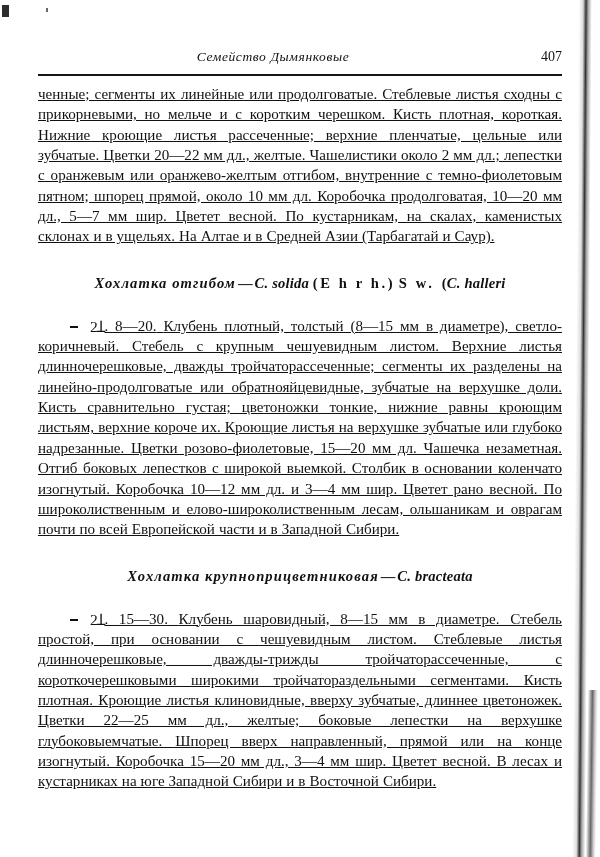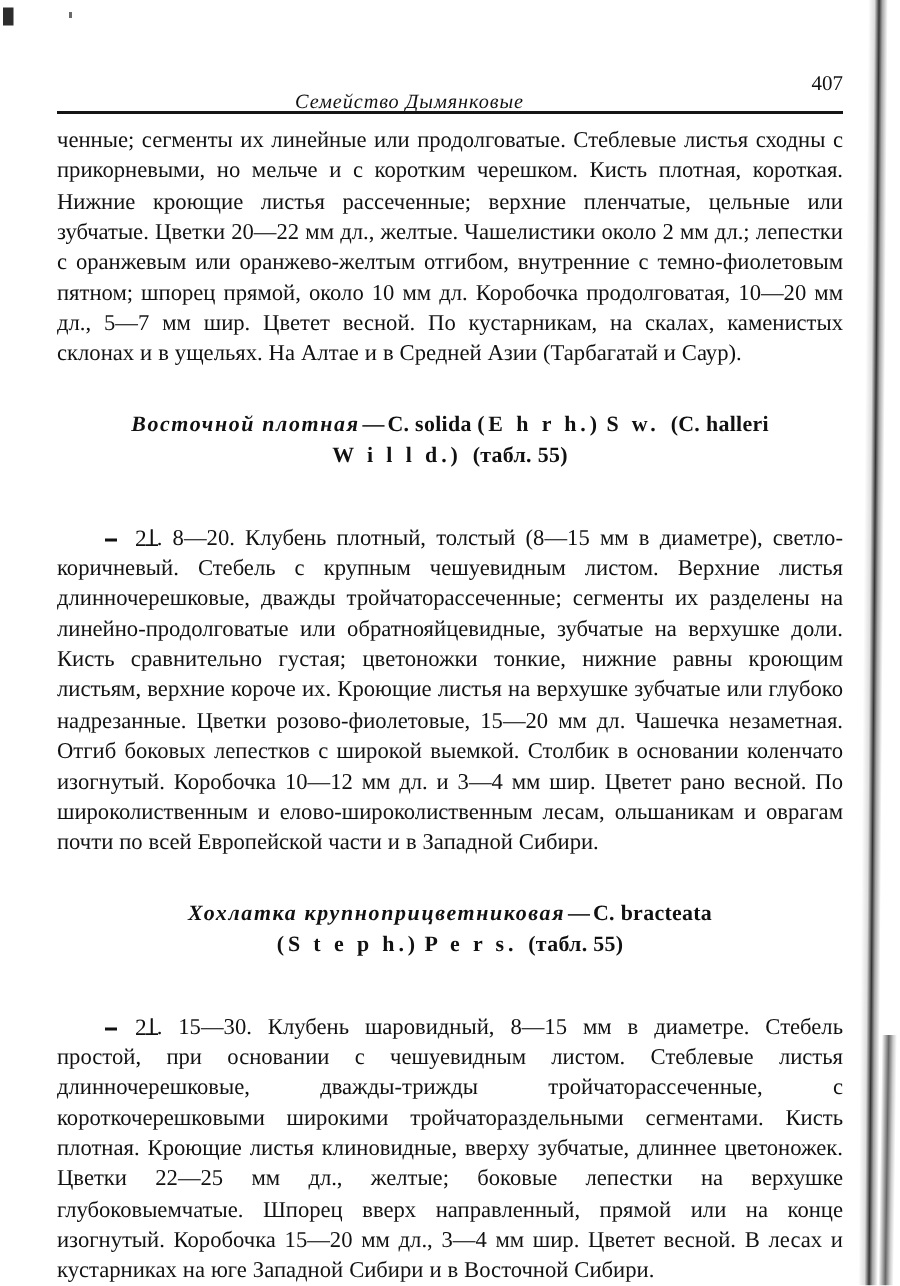--- a/index.html
+++ b/index.html
@@ -72,21 +72,21 @@
   .running-head {
     position: absolute;
     left: 38px;
     top: 48px;
     width: 524px;
     height: 22px;
   }
   .rh-title {
     position: absolute;
     left: 0;
-    top: 12px;
+    top: 1px;
     width: 470px;
     text-align: center;
     font-style: italic;
     font-size: 13.5px;
     letter-spacing: .6px;
     white-space: nowrap;
   }
   .rh-page {
     position: absolute;
     right: 0;
@@ -113,41 +113,43 @@
 
   p.body {
     margin: 0;
     font-size: 15.1px;
     line-height: 20.35px;
     text-align: justify;
     text-align-last: left;
     -webkit-hyphens: none;
     hyphens: none;
     word-spacing: .2px;
-  }
-  p.body.indent { text-indent: 26px; margin-top: 12px; }
+    text-decoration: underline;
+  }
+  p.body.indent { text-indent: 26px; }
 
   
   .species-head {
     margin: 0;
     font-size: 14.6px;
     line-height: 21px;
     font-weight: bold;
     text-align: center;
   }
   .species-head .ru {
     font-style: italic;
     letter-spacing: 1.1px;
   }
   .species-head .dash {
     font-style: normal;
     letter-spacing: 0;
     padding: 0 2px;
   }
   .species-head .latin {
+    font-style: italic;
     font-weight: bold;
     letter-spacing: .2px;
   }
   .species-head .author {
     font-style: normal;
     font-weight: bold;
     letter-spacing: 2.6px;
     text-align: center;
   }
   .species-head .plate {
@@ -195,37 +197,31 @@
   </div>
   <div class="head-rule"></div>
 
   <div class="col">
 
     <p class="body">ченные; сегменты их линейные или продолговатые. Стеблевые листья сходны с прикорневыми, но мельче и с коротким черешком. Кисть плотная, короткая. Нижние кроющие листья рассеченные; верхние пленчатые, цельные или зубчатые. Цветки 20—22 мм дл., желтые. Чашелистики около 2 мм дл.; лепестки с оранжевым или оранжево-желтым отгибом, внутренние с темно-фиолетовым пятном; шпорец прямой, около 10 мм дл. Коробочка продолговатая, 10—20 мм дл., 5—7 мм шир. Цветет весной. По кустарникам, на скалах, каменистых склонах и в ущельях. На Алтае и в Средней Азии (Тарбагатай и Саур).</p>
 
     <div class="sp-before-head"></div>
 
     <p class="species-head">
-      <span class="ru">Восточной плотная</span><span class="dash">—</span><span class="latin">C. solida</span>&nbsp;<span class="author">(E h r h.)</span>&nbsp;<span class="author">S w.</span>&nbsp; <span class="plate">(</span><span class="latin">C. halleri</span>
-      <span class="line2">
-        <span class="author">W i l l d.)</span>&nbsp;&nbsp;<span class="plate">(табл. 55)</span>
-      </span>
+      <span class="ru">Хохлатка отгибом</span><span class="dash">—</span><span class="latin">C. solida</span>&nbsp;<span class="author">(E h r h.)</span>&nbsp;<span class="author">S w.</span>&nbsp; <span class="plate">(</span><span class="latin">C. halleri</span>
     </p>
 
     <div class="sp-after-head"></div>
 
     <p class="body indent"><span class="perennial">2Ʇ<span class="bar"></span></span><span>. 8—20.</span> <span>Клубень плотный, толстый (8—15 мм в диаметре), светло-коричневый. Стебель с крупным чешуевидным листом. Верхние листья длинночерешковые, дважды тройчаторассеченные; сегменты их разделены на линейно-продолговатые или обратнояйцевидные, зубчатые на верхушке доли. Кисть сравнительно густая; цветоножки тонкие, нижние равны кроющим листьям, верхние короче их. Кроющие листья на верхушке зубчатые или глубоко надрезанные. Цветки розово-фиолетовые, 15—20 мм дл. Чашечка незаметная. Отгиб боковых лепестков с широкой выемкой. Столбик в основании коленчато изогнутый. Коробочка 10—12 мм дл. и 3—4 мм шир. Цветет рано весной. По широколиственным и елово-широколиственным лесам, ольшаникам и оврагам почти по всей Европейской части и в Западной Сибири.</span></p>
 
     <div class="sp-before-head"></div>
 
     <p class="species-head">
       <span class="ru">Хохлатка крупноприцветниковая</span><span class="dash">—</span><span class="latin">C. bracteata</span>
-      <span class="line2">
-        <span class="author">(S t e p h.)</span>&nbsp;<span class="author">P e r s.</span>&nbsp;&nbsp;<span class="plate">(табл. 55)</span>
-      </span>
     </p>
 
     <div class="sp-after-head"></div>
 
     <p class="body indent"><span class="perennial">2Ʇ<span class="bar"></span></span><span>. 15—30.</span> <span>Клубень шаровидный, 8—15 мм в диаметре. Стебель простой, при основании с чешуевидным листом. Стеблевые листья длинночерешковые, дважды-трижды тройчаторассеченные, с короткочерешковыми широкими тройчатораздельными сегментами. Кисть плотная. Кроющие листья клиновидные, вверху зубчатые, длиннее цветоножек. Цветки 22—25 мм дл., желтые; боковые лепестки на верхушке глубоковыемчатые. Шпорец вверх направленный, прямой или на конце изогнутый. Коробочка 15—20 мм дл., 3—4 мм шир. Цветет весной. В лесах и кустарниках на юге Западной Сибири и в Восточной Сибири.</span></p>
 
   </div>
 </div>
 
 </body></html>

